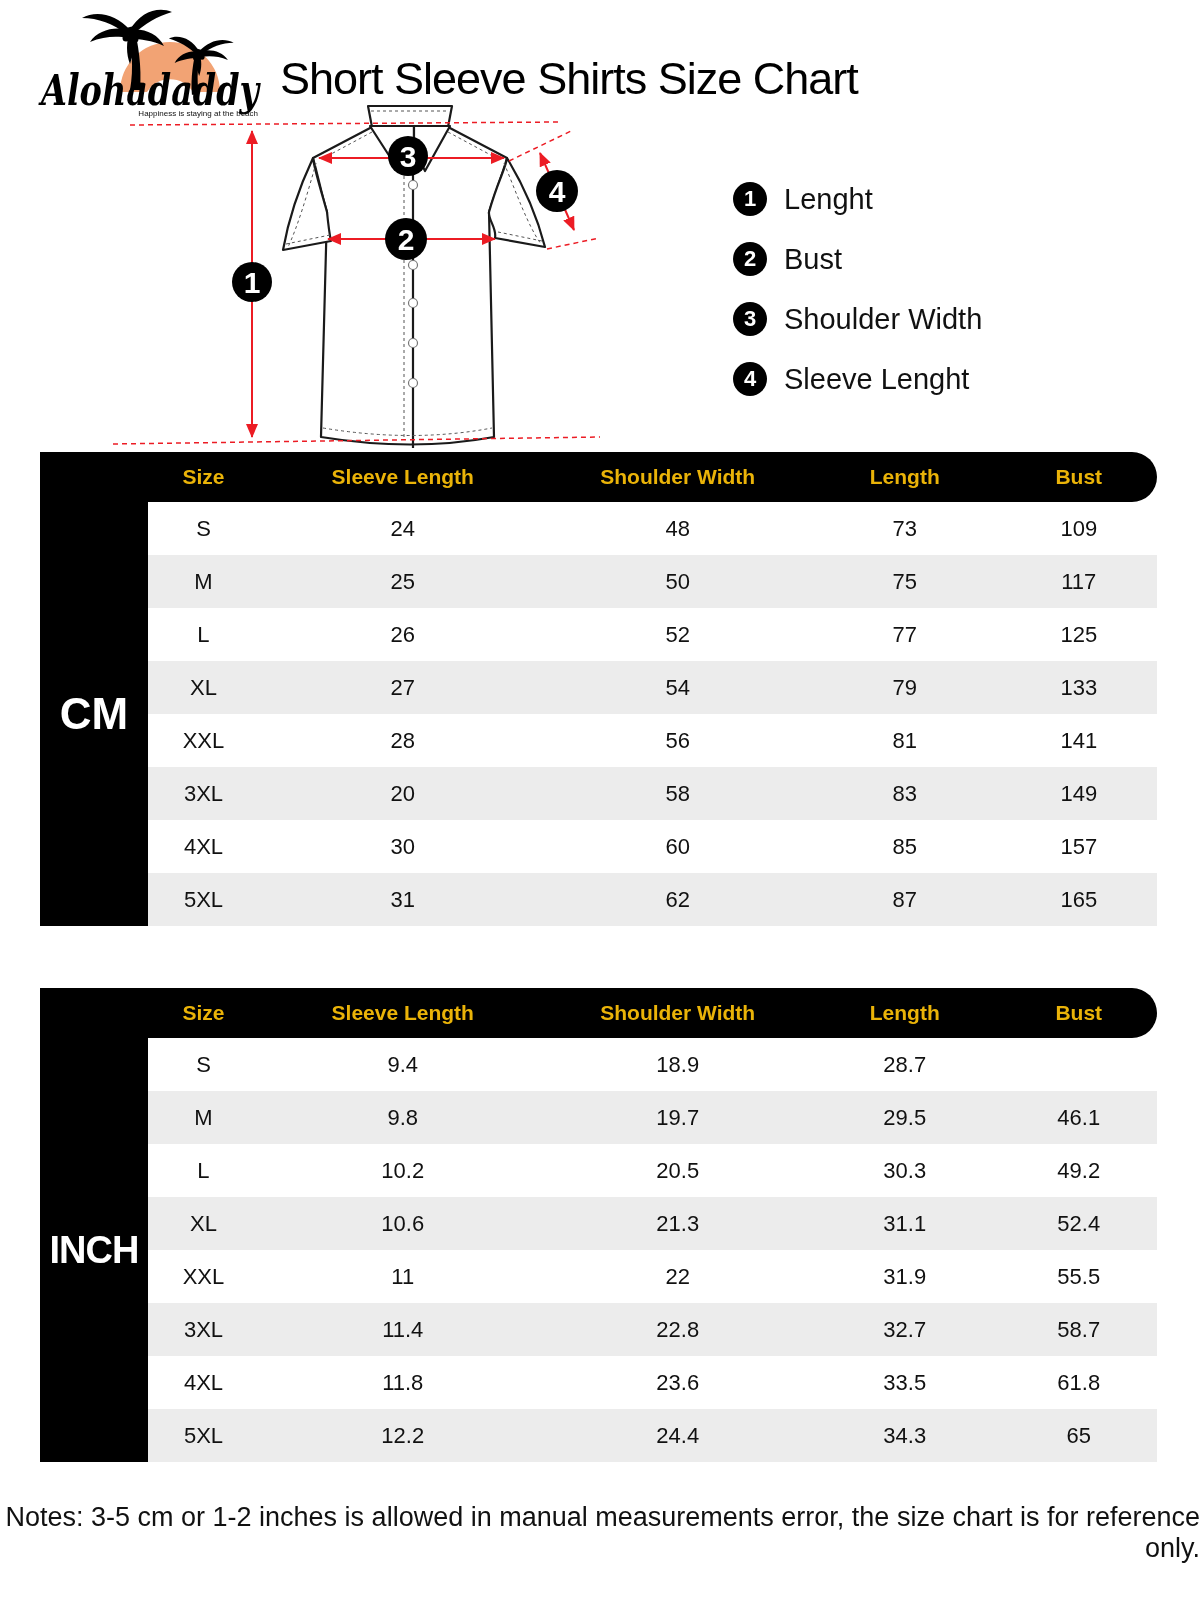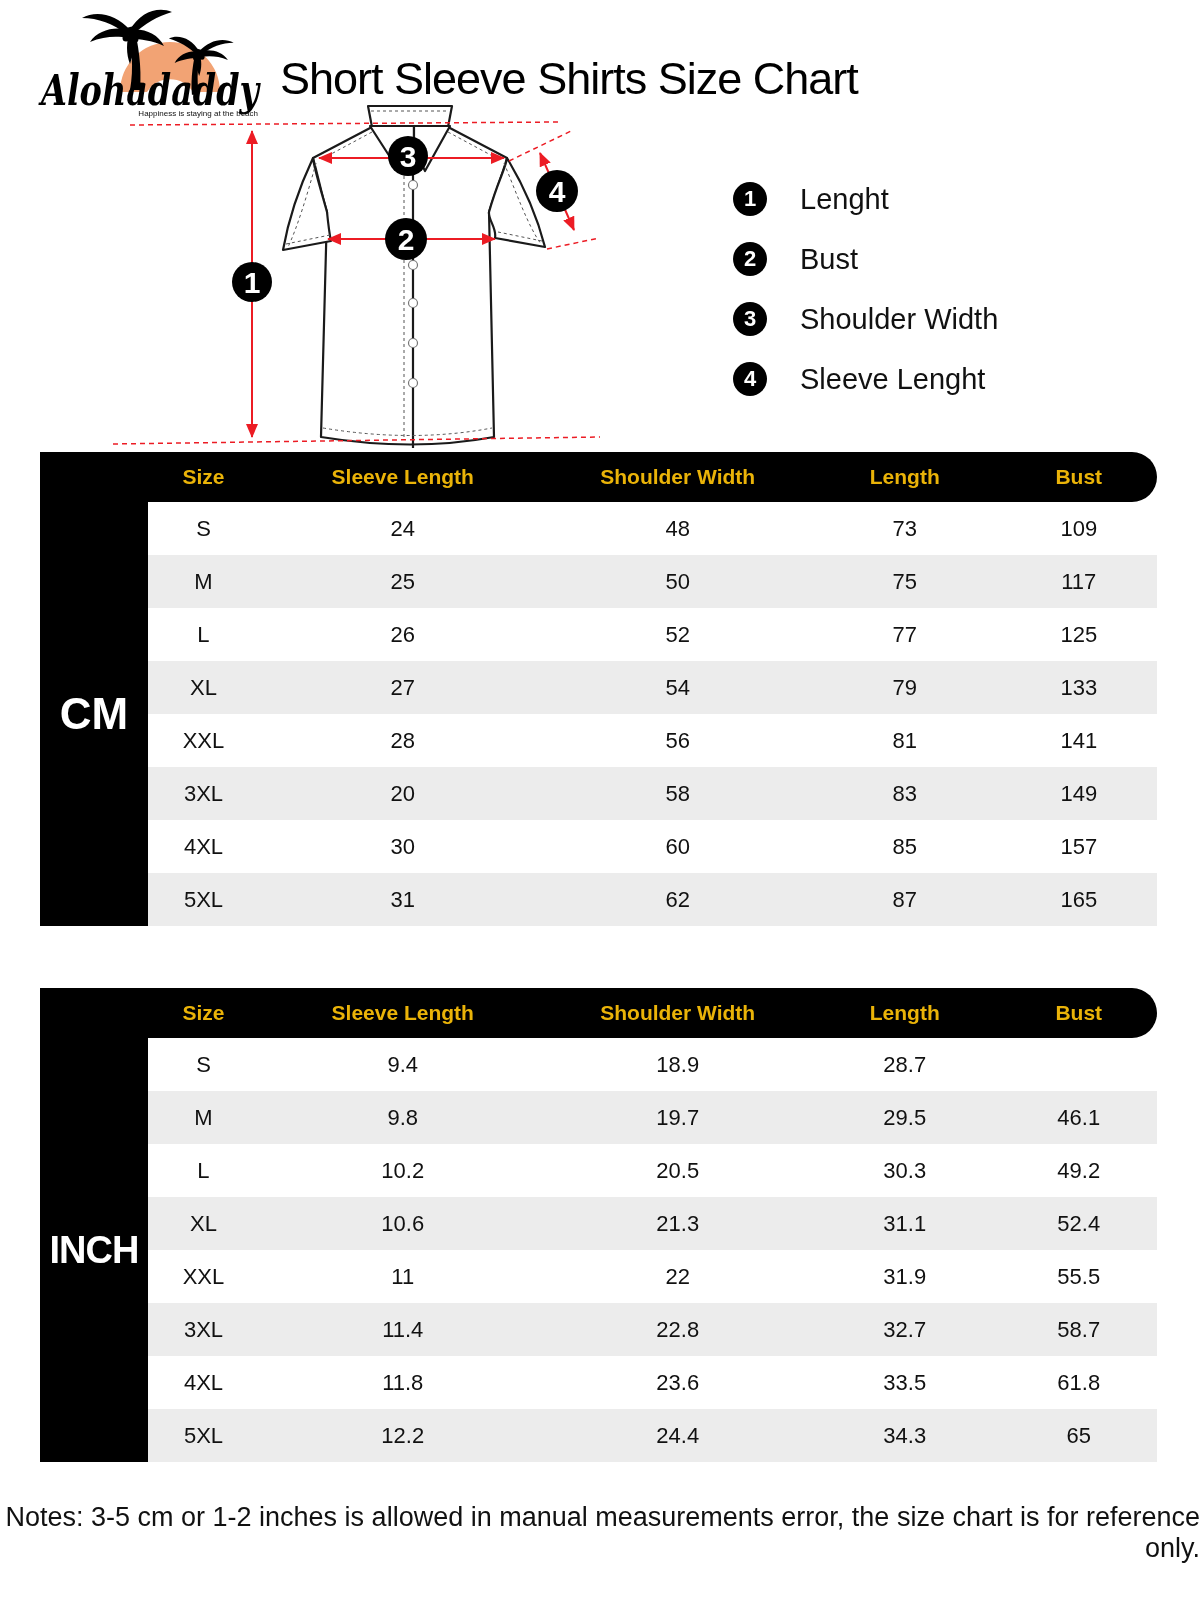--- a/index.html
+++ b/index.html
@@ -11,21 +11,21 @@
   .logo-svg { position:absolute; left:30px; top:2px; }
   .page-title { position:absolute; left:280px; top:53px; width:720px; text-align:left;
                 font-size:45px; font-weight:normal; letter-spacing:-1px; color:#000; }
   .diagram-svg { position:absolute; left:110px; top:95px; }
 
   .legend { position:absolute; left:733px; top:182px; }
   .legend-item { display:flex; align-items:center; margin-bottom:26px; }
   .legend-badge { width:34px; height:34px; border-radius:50%; background:#000; color:#fff;
                   display:flex; align-items:center; justify-content:center;
                   font-size:22px; font-weight:bold; flex:0 0 34px; }
-  .legend-label { margin-left:33px; font-size:29px; color:#111;text-align:right; }
+  .legend-label { margin-left:17px; font-size:29px; color:#111;text-align:right; }
 
   
   .size-table { margin-left:40px; width:1117px; }
   .cm-table   { margin-top:0; }
   .inch-table { margin-top:62px; }
 
   .header-row { display:flex; height:50px; background:#000; color:#eab308;
                 border-radius:0 25px 25px 0; align-items:stretch; }
   .unit-spacer { width:108px; flex:0 0 108px; }
   .hcols { flex:1; display:flex; }

